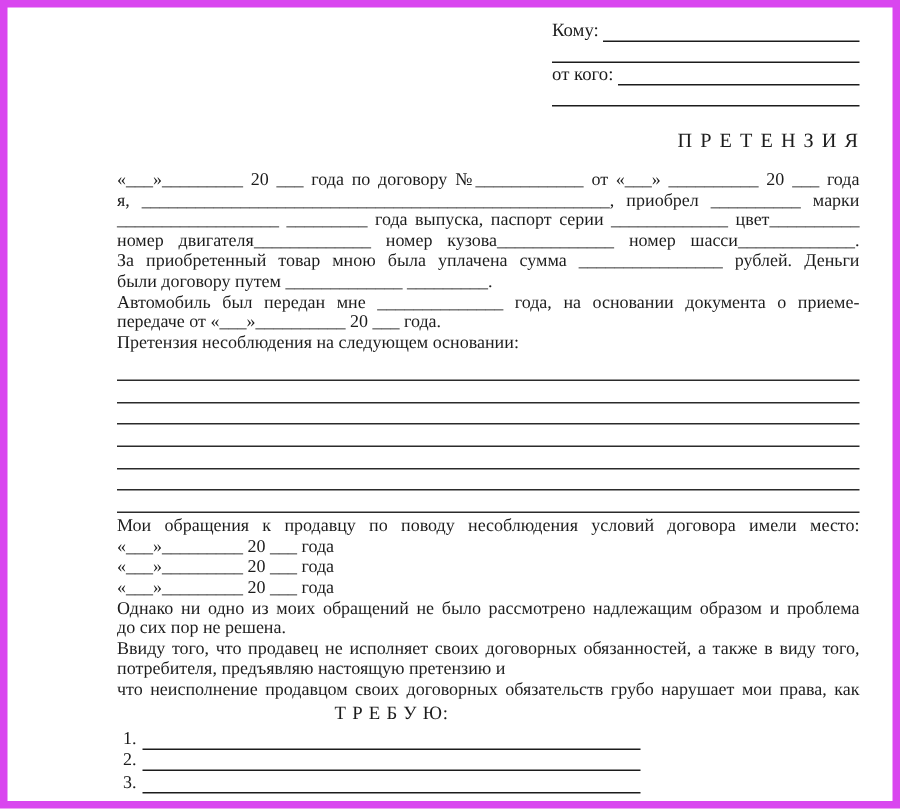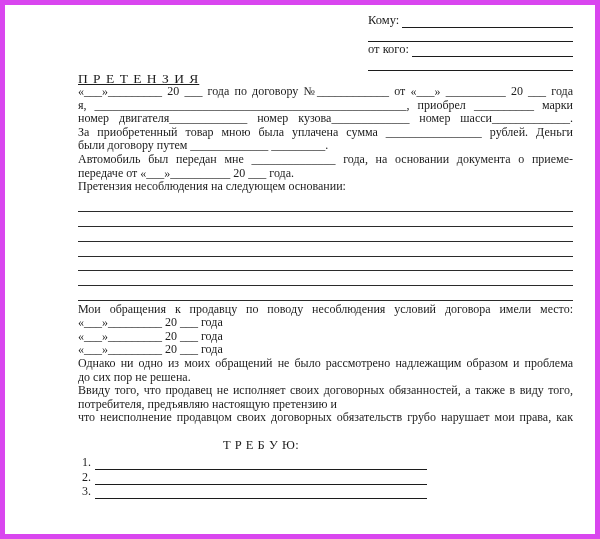--- a/index.html
+++ b/index.html
@@ -16,33 +16,33 @@
     box-sizing:border-box;
     padding:8px 22px 0 73px;
   }
   
   .header-block { width:205px; margin-left:auto; }
   .hrow { display:flex; align-items:flex-end; height:14.5px; font-size:12.5px; }
   .hlabel { white-space:nowrap; padding-right:3px; }
   .hline { flex:1; border-bottom:1px solid #1c1c1c; height:12px; }
   
   .title {
-    text-align:left; font-size:13.5px; letter-spacing:1px;
-    height:14px;text-decoration:underline;
+    text-align:right; font-size:13.5px; letter-spacing:1px;
+    margin-top:15px; height:14px;
   }
   
-  .para { }
+  .para { margin-top:13px; }
   .ln { font-size:12px; line-height:13.6px; min-height:13.6px; }
   .fill { text-align:justify; text-align-last:justify; }
   
   .rules { margin-top:4px; }
   .rule { height:13.7px; border-bottom:1px solid #2b2b2b; }
   .p2 { margin-top:2px; }
   
-  .treb { font-size:12.5px; line-height:14px; margin-left:145px; margin-top:13px; letter-spacing:0.5px; }
+  .treb { font-size:12.5px; line-height:14px; margin-left:145px; margin-top:1px; letter-spacing:0.5px; }
   .items { margin-top:4px; }
   .item { height:14.4px; font-size:12px; display:flex; align-items:flex-end; }
   .item .num { margin-left:4px; }
   .iline { width:332px; border-bottom:1px solid #1c1c1c; margin-left:4px; height:12px; }
 </style>
 </head>
 <body>
 
 <div class="doc">
 
@@ -61,20 +61,21 @@
     <div class="hrow">
       <span class="hline"></span>
     </div>
   </div>
 
   <div class="title">П Р Е Т Е Н З И Я</div>
 
   <div class="para">
     <div class="ln fill">«___»_________ 20 ___ года по договору №____________ от «___» __________ 20 ___ года</div>
     <div class="ln fill">я, ____________________________________________________, приобрел __________ марки</div>
+    <div class="ln fill">__________________ _________ года выпуска, паспорт серии _____________ цвет__________</div>
     <div class="ln fill">номер двигателя_____________ номер кузова_____________ номер шасси_____________.</div>
     <div class="ln fill">За приобретенный товар мною была уплачена сумма ________________ рублей.  Деньги</div>
     <div class="ln">были договору путем _____________ _________.</div>
     <div class="ln fill">Автомобиль был передан мне ______________ года, на основании документа о приеме-</div>
     <div class="ln">передаче от «___»__________ 20 ___ года.</div>
     <div class="ln">Претензия несоблюдения на следующем основании:</div>
   </div>
 
   <div class="rules">
     <div class="rule"></div>

